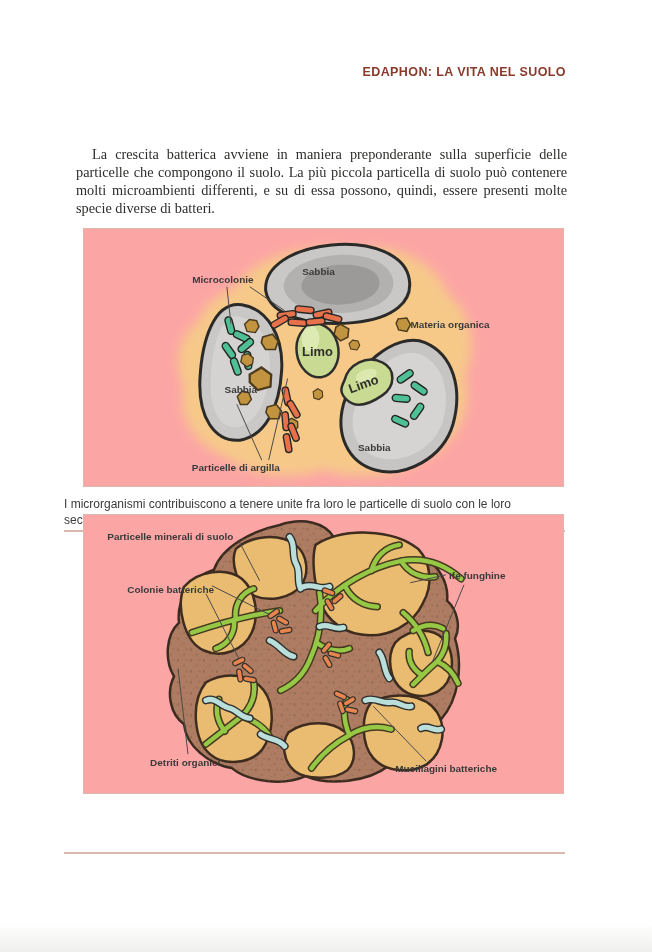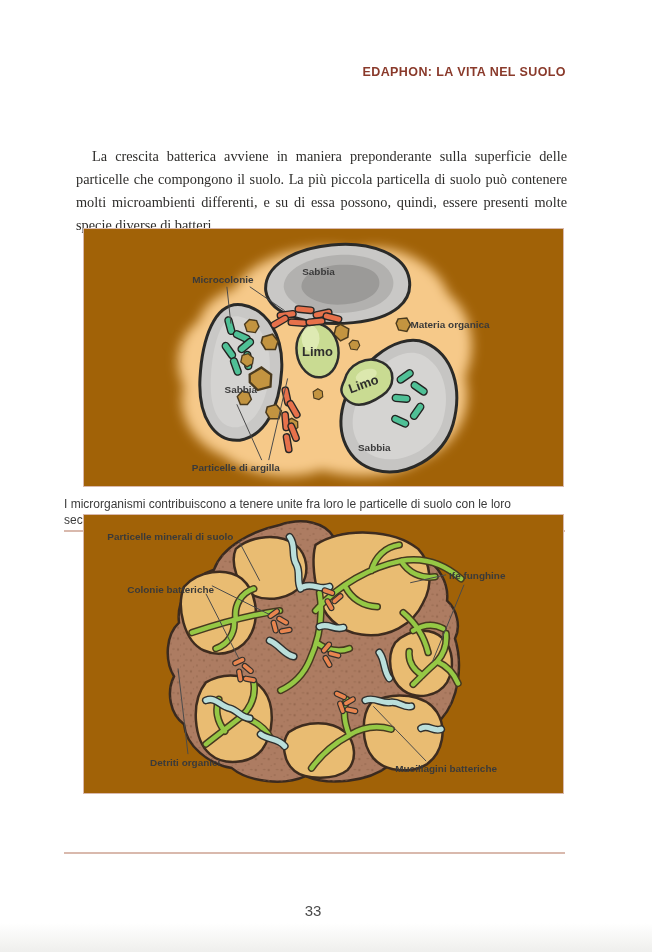--- a/index.html
+++ b/index.html
@@ -1,23 +1,23 @@
 <!DOCTYPE html>
 <html><head>
 <meta charset="utf-8">
 <style>
   html,body{margin:0;padding:0;background:#ffffff;}
   #page{position:relative;width:652px;height:952px;background:#ffffff;overflow:hidden;
         font-family:"Liberation Sans",sans-serif;margin-top:10px;}
   .hdr{position:absolute;top:55px;right:86px;font-family:"Liberation Sans",sans-serif;
        font-size:12.5px;font-weight:bold;letter-spacing:0.4px;color:#8a3a2b;}
   .bodytext{position:absolute;left:76px;top:121px;width:491px;
-       font-family:"Liberation Serif",serif;font-size:14.3px;line-height:23px;
+       font-family:"Liberation Serif",serif;font-size:14.3px;line-height:18px;
        color:#2e2d2b;text-align:justify;text-indent:16px;}
-  .figframe{position:absolute;border:1.5px solid #d9b9ad;background:#a16207;}
+  .figframe{position:absolute;border:1.5px solid #d9b9ad;background:#fca5a5;}
   #fig1{left:83px;top:218px;width:479px;height:257px;}
   #fig2{left:83px;top:504px;width:479px;height:278px;}
   .figframe svg{display:block;width:100%;height:100%;}
   .caption{position:absolute;left:64px;width:502px;font-size:12px;line-height:15.5px;
        color:#3b3b3b;font-family:"Liberation Sans",sans-serif;}
   #cap1{top:487px;}
   #cap2{top:821px;}
   .divider{position:absolute;left:64px;width:501px;height:2px;background:#d9b9ad;}
   #div1{top:520px;}
   #div2{top:842px;}
@@ -226,16 +226,15 @@
       <text class="lbl2" x="23" y="25">Particelle minerali di suolo</text>
       <text class="lbl2" x="366" y="64">Ife funghine</text>
       <text class="lbl2" x="43" y="78">Colonie batteriche</text>
       <text class="lbl2" x="66" y="252">Detriti organici</text>
       <text class="lbl2" x="312" y="258">Mucillagini batteriche</text>
     </svg>
   </div>
 
   <div class="divider" id="div2"></div>
 
-  <div class="pagenum">33</div>
   <div class="bottomband"></div>
 
 </div>
 
 </body></html>

